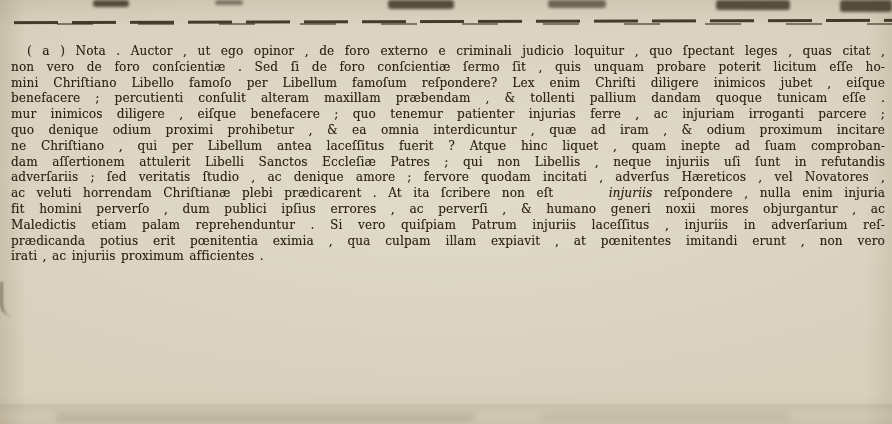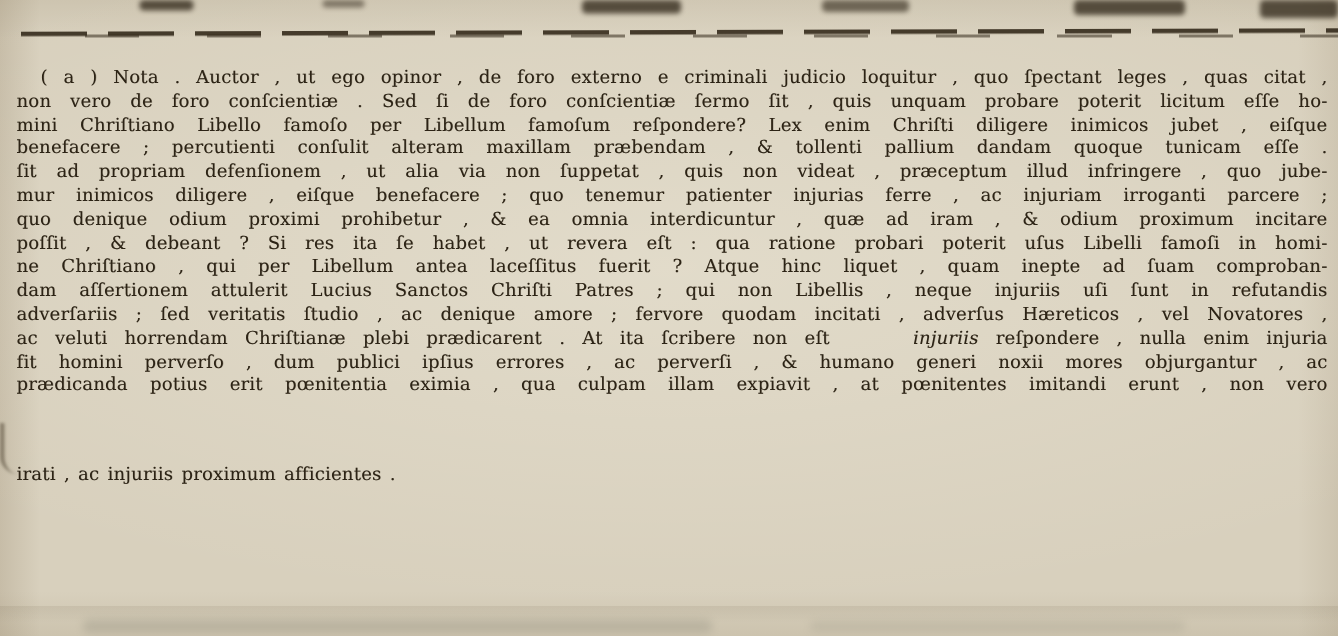--- a/index.html
+++ b/index.html
@@ -62,21 +62,21 @@
     text-shadow: 0.3px 0.3px 0.4px rgba(44,35,21,0.35);
   }
   .line {
     text-align: justify;
     text-align-last: justify;
     white-space: normal;
     height: 15.8px;
     overflow: visible;
   }
   .line.first { text-indent: 16px; }
-  .line.last { text-align-last: left; margin-top: 44px; }
+  .line.last { text-align-last: left; }
   .it { font-style: italic; margin-left: 44px; }
   
   .bottom-band {
     position: absolute;
     left: 0; right: 0; bottom: 0; height: 20px;
     background: linear-gradient(180deg, rgba(90,78,52,0.10), rgba(0,0,0,0) 55%);
   }
   .bottom-smudge {
     position: absolute;
     background: #8a8878;
@@ -108,29 +108,28 @@
   <div class="rule"></div>
   <div class="rule2"></div>
 
   <div class="margin-mark"></div>
 
   <div class="note">
       <div class="line first"><span>( a ) Nota . Auctor , ut ego opinor , de foro externo e criminali judicio loquitur , quo ſpectant leges , quas citat ,</span></div>
       <div class="line"><span>non vero de foro conſcientiæ . Sed ſi de foro conſcientiæ ſermo ſit , quis unquam probare poterit licitum eſſe ho-</span></div>
       <div class="line"><span>mini Chriſtiano Libello famoſo per Libellum famoſum reſpondere? Lex enim Chriſti diligere inimicos jubet , eiſque</span></div>
       <div class="line"><span>benefacere ; percutienti conſulit alteram maxillam præbendam , &amp; tollenti pallium dandam quoque tunicam eſſe .</span></div>
-      <div class="line"><span>ſit ad propriam defenſionem , ut alia via non ſuppetat , quis non videat , præceptum illud infringere , quo jube-</span></div>
       <div class="line"><span>mur inimicos diligere , eiſque benefacere ; quo tenemur patienter injurias ferre , ac injuriam irroganti parcere ;</span></div>
       <div class="line"><span>quo denique odium proximi prohibetur , &amp; ea omnia interdicuntur , quæ ad iram , &amp; odium proximum incitare</span></div>
-      <div class="line"><span>poſſit , &amp; debeant ? Si res ita ſe habet , ut revera eſt : qua ratione probari poterit uſus Libelli famoſi in homi-</span></div>
       <div class="line"><span>ne Chriſtiano , qui per Libellum antea laceſſitus fuerit ? Atque hinc liquet , quam inepte ad ſuam comproban-</span></div>
-      <div class="line"><span>dam aſſertionem attulerit Lucius Sanctos Chriſti Patres ; qui non Libellis , neque injuriis uſi ſunt in refutandis</span></div>
+      <div class="line"><span>dam aſſertionem attulerit Libelli Sanctos Eccleſiæ Patres ; qui non Libellis , neque injuriis uſi ſunt in refutandis</span></div>
       <div class="line"><span>adverſariis ; ſed veritatis ſtudio , ac denique amore ; fervore quodam incitati , adverſus Hæreticos , vel Novatores ,</span></div>
       <div class="line"><span>ac veluti horrendam Chriſtianæ plebi prædicarent . At ita ſcribere non eſt </span><span class="it">injuriis</span><span> reſpondere , nulla enim injuria</span></div>
       <div class="line"><span>fit homini perverſo , dum publici ipſius errores , ac perverſi , &amp; humano generi noxii mores objurgantur , ac</span></div>
+      <div class="line"><span>Maledictis etiam palam reprehenduntur . Si vero quiſpiam Patrum injuriis laceſſitus , injuriis in adverſarium reſ-</span></div>
       <div class="line"><span>prædicanda potius erit pœnitentia eximia , qua culpam illam expiavit , at pœnitentes imitandi erunt , non vero</span></div>
       <div class="line last"><span>irati , ac injuriis proximum afficientes .</span></div>
     </div>
 
   <div class="bottom-band"></div>
   <div class="bottom-smudge" style="left:55px; bottom:2px; width:420px; height:9px;"></div>
   <div class="bottom-smudge" style="left:540px; bottom:3px; width:250px; height:7px; opacity:0.2;"></div>
 
 </div>
 

